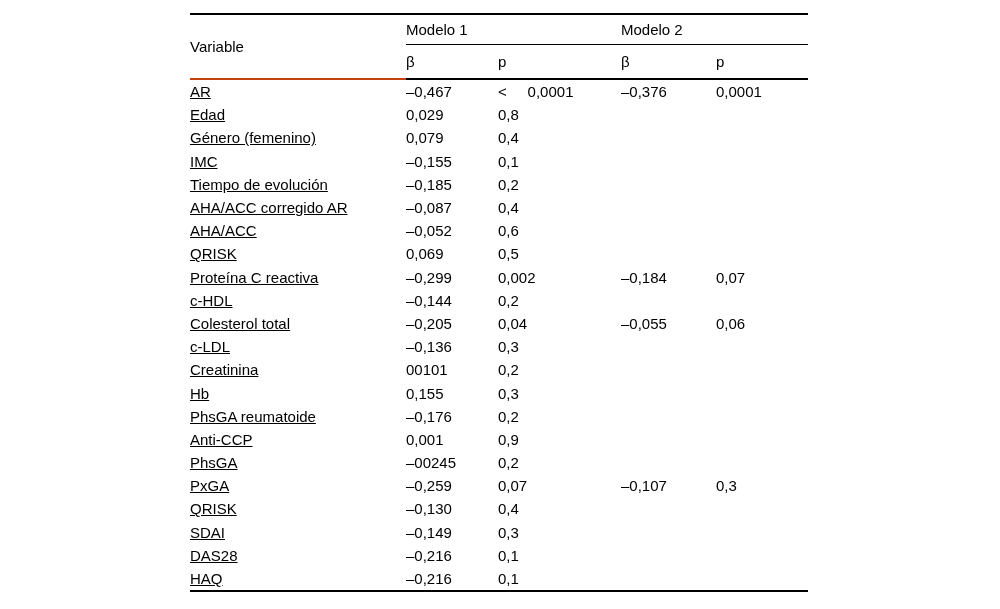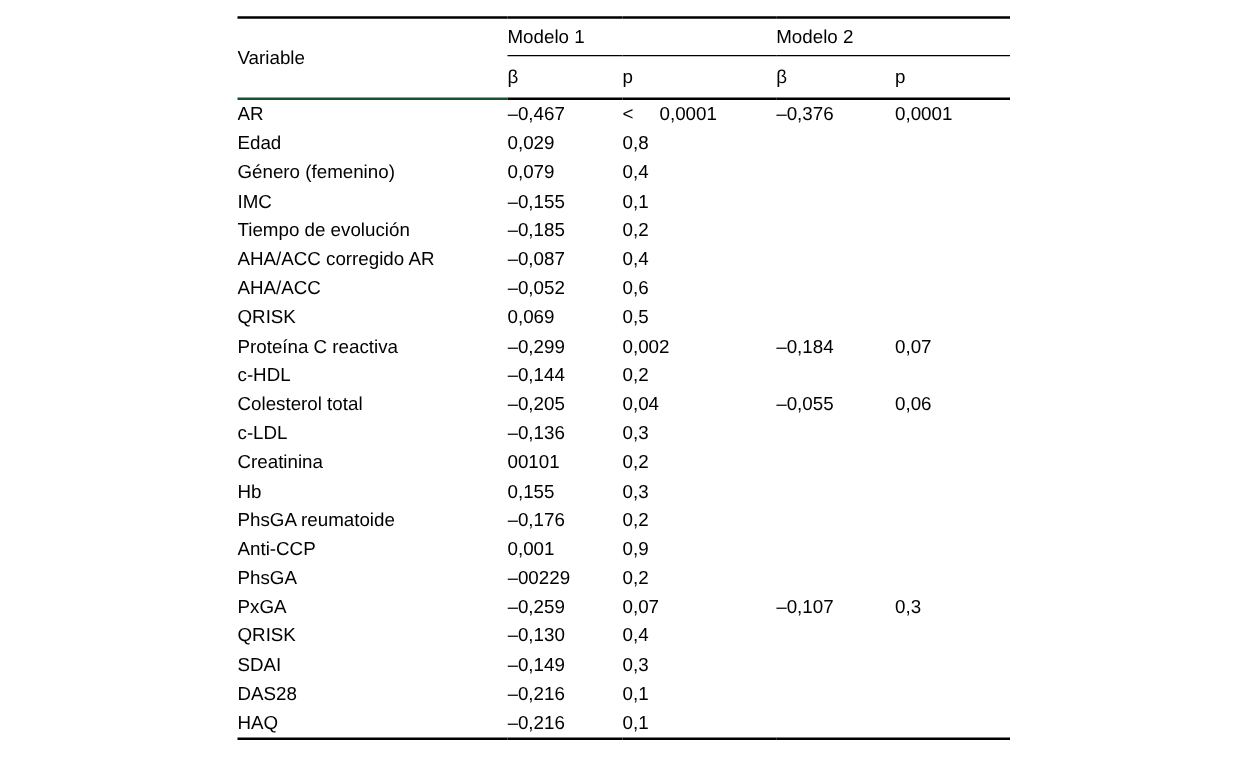--- a/index.html
+++ b/index.html
@@ -33,38 +33,38 @@
     text-align: left;
     vertical-align: middle;
     padding: 0;
     white-space: pre;
     overflow: hidden;
   }
   
   th.variable-th {
     height: 29px;
     padding-left: 14px;
-    border-bottom: 2px solid #14532d; 
+    border-bottom: 2px solid #c2410c; 
     vertical-align: top;
     padding-top: 7px;
   }
   th.model-th {
     height: 29px;
     text-align: center;
     border-bottom: 1px solid #000; 
   }
   
   tr.sub th {
     height: 33px;
     border-bottom: 2px solid #000; 
     vertical-align: middle;
   }
   
   tbody td { height: 23.2px; }
-  .c-var { padding-left: 14px; }
+  .c-var { padding-left: 14px; text-decoration: underline; }
   .c-b1  { padding-left: 10px; }
   .c-p1  { padding-left: 12px; }
   .c-b2  { padding-left: 12px; }
   .c-p2  { padding-left: 12px; }
 </style>
 </head>
 <body>
 
 <div class="table-wrap">
   <table class="stats">
@@ -212,21 +212,21 @@
   <tr>
     <td class="c-var">Anti-CCP</td>
     <td class="c-b1">0,001</td>
     <td class="c-p1">0,9</td>
     <td class="c-b2"></td>
     <td class="c-p2"></td>
   </tr>
 
   <tr>
     <td class="c-var">PhsGA</td>
-    <td class="c-b1">–00229</td>
+    <td class="c-b1">–00245</td>
     <td class="c-p1">0,2</td>
     <td class="c-b2"></td>
     <td class="c-p2"></td>
   </tr>
 
   <tr>
     <td class="c-var">PxGA</td>
     <td class="c-b1">–0,259</td>
     <td class="c-p1">0,07</td>
     <td class="c-b2">–0,107</td>

